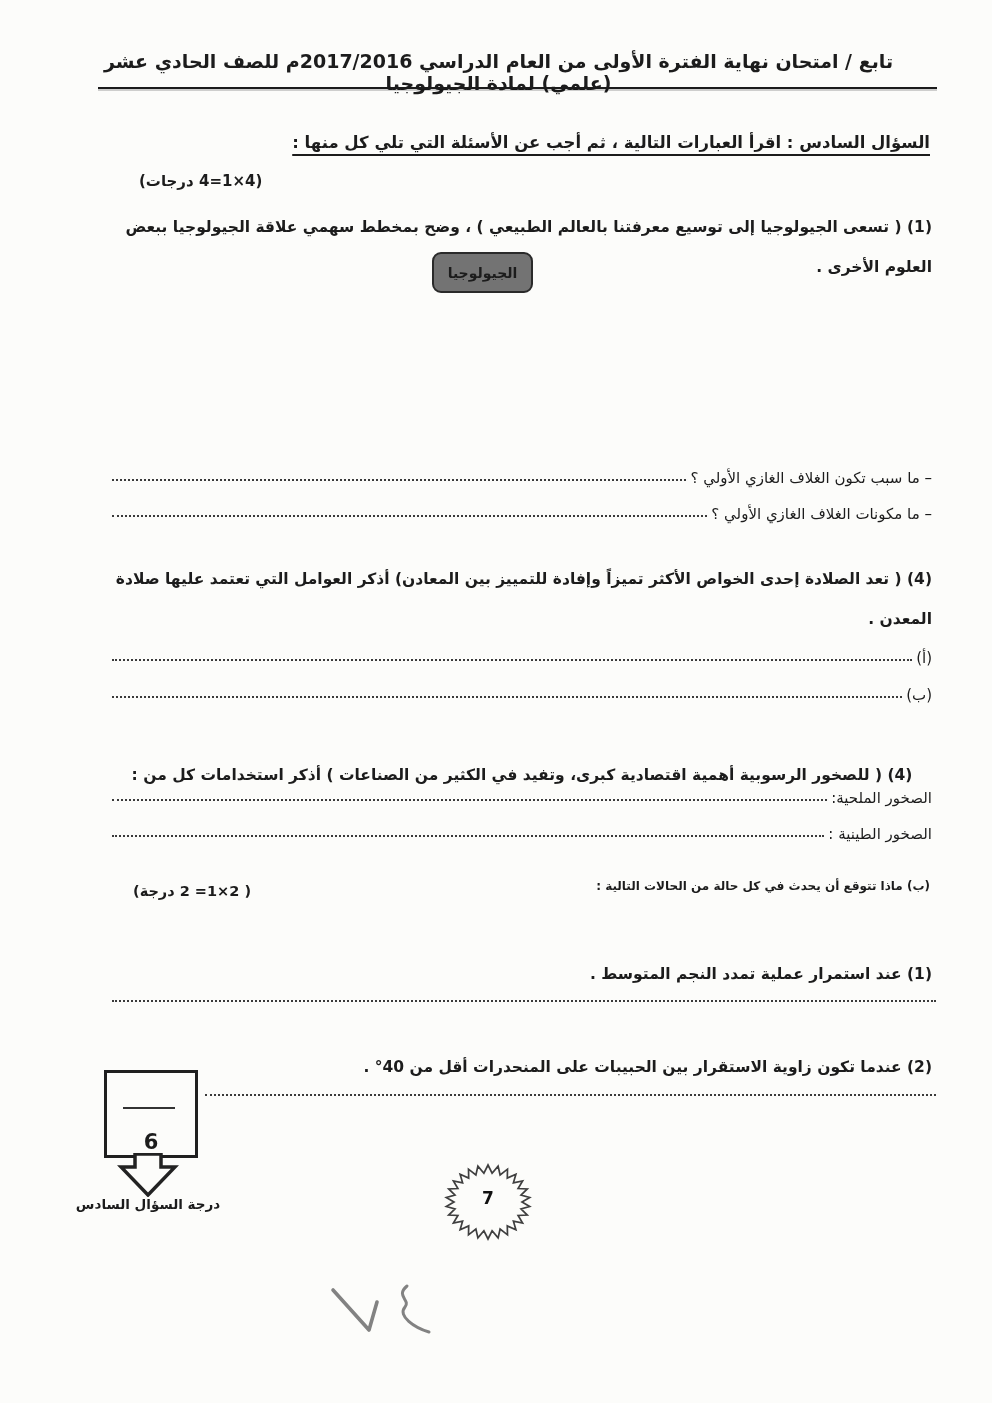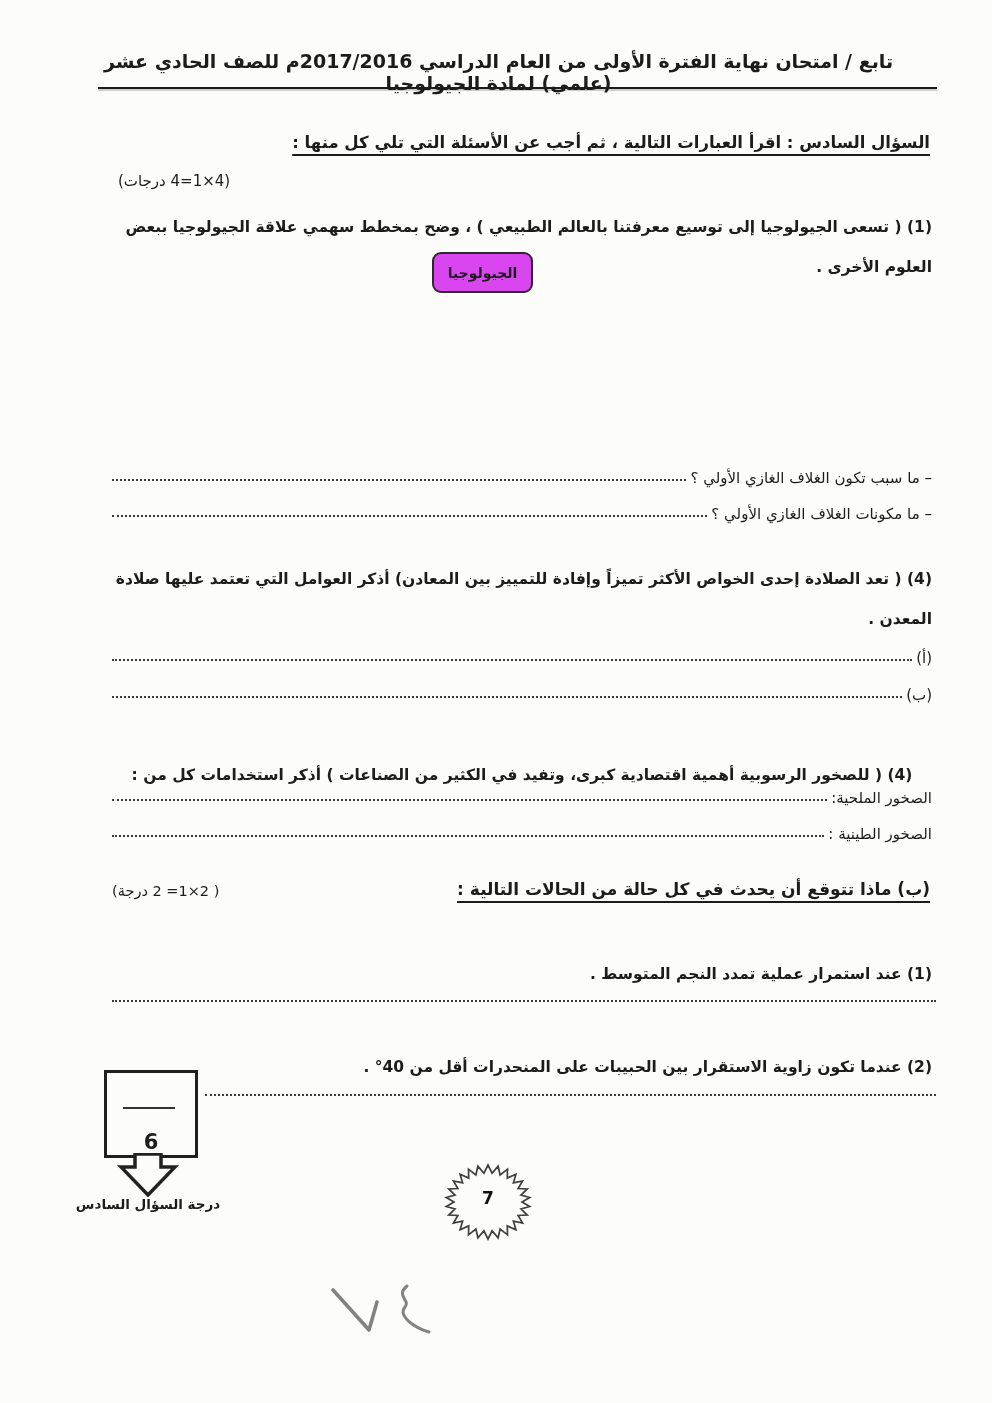--- a/index.html
+++ b/index.html
@@ -20,56 +20,56 @@
   .header-rule{
     position:absolute;top:87px;left:98px;right:55px;height:0;
     border-top:2px solid #1b1b1b;
     box-shadow:0 2px 0 rgba(0,0,0,0.18);
   }
   .sec-heading{
     position:absolute;top:133px;right:62px;left:112px;
     text-align:right;font-size:16.5px;font-weight:bold;
     text-decoration:underline;text-underline-offset:6px;text-decoration-thickness:1.5px;
   }
-  .marks{position:absolute;font-weight:normal;}
+  .marks{position:absolute;font-weight:bold;margin-left:21px;}
   .marks-a{top:172px;left:118px;font-size:15px;}
   .marks-b{top:883px;left:112px;font-size:14.5px;}
   .qtext{
     position:absolute;right:60px;left:112px;
     text-align:right;font-size:15.5px;font-weight:bold;line-height:2.6;
   }
   .q1{top:207px;}
   .q2{top:429px;}
   .q3{top:559px;}
   .q4{top:755px;text-align:center;}
   .b1{top:954px;}
   .b2{top:1047px;}
   .geo-box{
     position:absolute;top:252px;left:432px;width:97px;height:37px;
     border:2px solid #2a2a2a;border-radius:9px;
     display:flex;align-items:center;justify-content:center;
-    font-size:14px;font-weight:bold;background:#d946ef;
+    font-size:14px;font-weight:bold;background:#737373;
   }
   .leader-row{
     position:absolute;left:112px;right:60px;
     display:flex;align-items:flex-end;
     font-size:15px;font-weight:normal;
   }
   .leader-row .txt{white-space:nowrap;}
   .leader-row .dots{flex:1 1 auto;height:0;border-bottom:2px dotted #3a3a3a;margin-bottom:6px;margin-right:4px;}
   .q2r1{top:469px;}
   .q2r2{top:505px;}
   .q3rA{top:649px;}
   .q3rB{top:686px;}
   .q4r1{top:789px;}
   .q4r2{top:825px;}
   .b-heading{
     position:absolute;top:879px;right:62px;
-    text-align:right;font-size:17px;font-weight:bold;
-    text-decoration:underline;text-underline-offset:6px;text-decoration-thickness:1.5px;
+    text-align:right;font-size:12px;font-weight:bold;
+    text-underline-offset:6px;text-decoration-thickness:1.5px;
   }
   .dotline{position:absolute;height:0;border-bottom:2.5px dotted #3a3a3a;}
   .b1line{top:1000px;left:112px;right:56px;}
   .b2line{top:1094px;left:205px;right:56px;}
   .score-box{
     position:absolute;top:1070px;left:104px;width:88px;height:82px;
     border:3px solid #1f1f1f;background:#fcfcfa;
   }
   .score-line{position:absolute;top:34px;left:16px;width:52px;border-top:2px solid #333;}
   .score-total{position:absolute;bottom:1px;left:0;width:100%;text-align:center;font-size:21px;font-weight:bold;}

